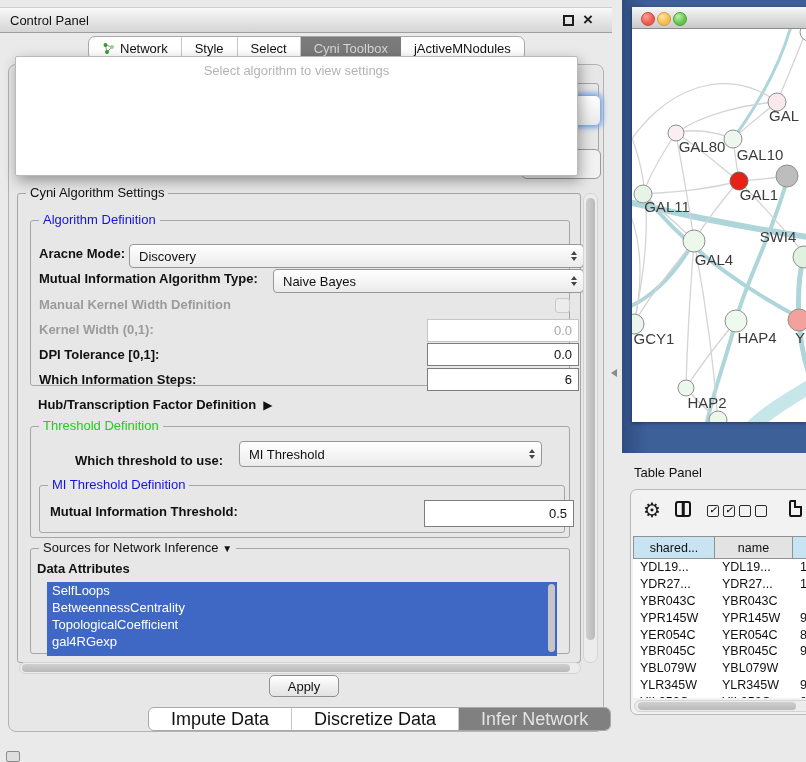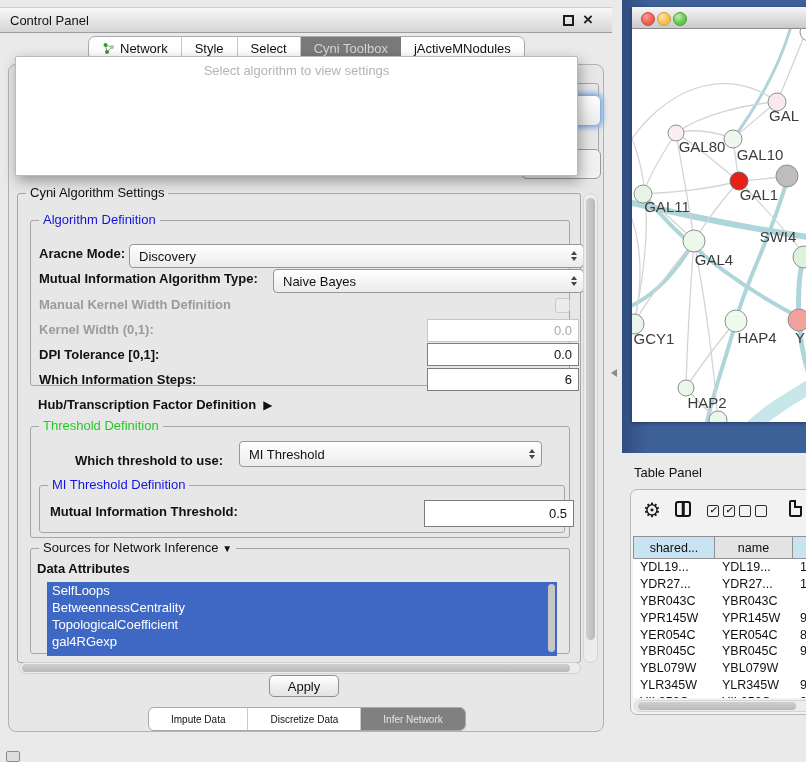--- a/index.html
+++ b/index.html
@@ -52,21 +52,21 @@
 
   .vtrack{background:#ececec;border:1px solid #d4d4d4;border-radius:7px}
   .thumb{position:absolute;background:linear-gradient(to right,#cfcfcf,#b9b9b9);border-radius:6px}
   .hthumb{position:absolute;background:linear-gradient(#cfcfcf,#b9b9b9);border-radius:6px}
   .htrack{background:#ececec;border:1px solid #d4d4d4;border-radius:7px}
 
   .btn{background:linear-gradient(#ffffff,#e2e2e2);border:1px solid #8f8f8f;border-radius:5px;
        display:flex;align-items:center;justify-content:center;font-size:13px}
 
   .tabbar2{display:flex;background:#fff;border:1px solid #a9a9a9;border-radius:6px;overflow:hidden;height:24px}
-  .tab2{display:flex;align-items:center;padding:0 22px;font-size:10px;border-right:1px solid #c9c9c9;white-space:nowrap}
+  .tab2{display:flex;align-items:center;padding:0 22px;font-size:18px;border-right:1px solid #c9c9c9;white-space:nowrap}
   .tab2:last-child{border-right:none}
   .tab2.sel{background:#808080;color:#e4e4e4;border-right:none}
 
   .divarrow{width:0;height:0;border-top:4px solid transparent;border-bottom:4px solid transparent;border-right:6px solid #8a8a8a}
 
   
   .desktop{background:linear-gradient(to right,#2f4d80,#3e6099 14%,#3e6099)}
   .netwin{background:#fff;box-shadow:0 1px 4px rgba(0,0,0,.4)}
   .nettitle{background:linear-gradient(#f7f7f7,#c9c9c9);border-bottom:1px solid #8d8d8d}
   .mbtn{position:absolute;width:12px;height:12px;border-radius:50%}

